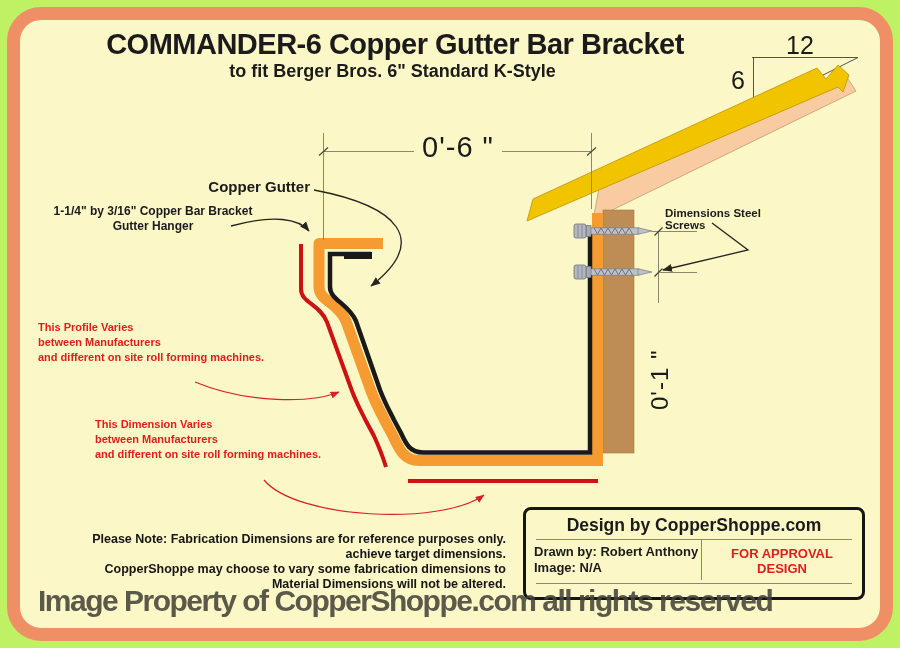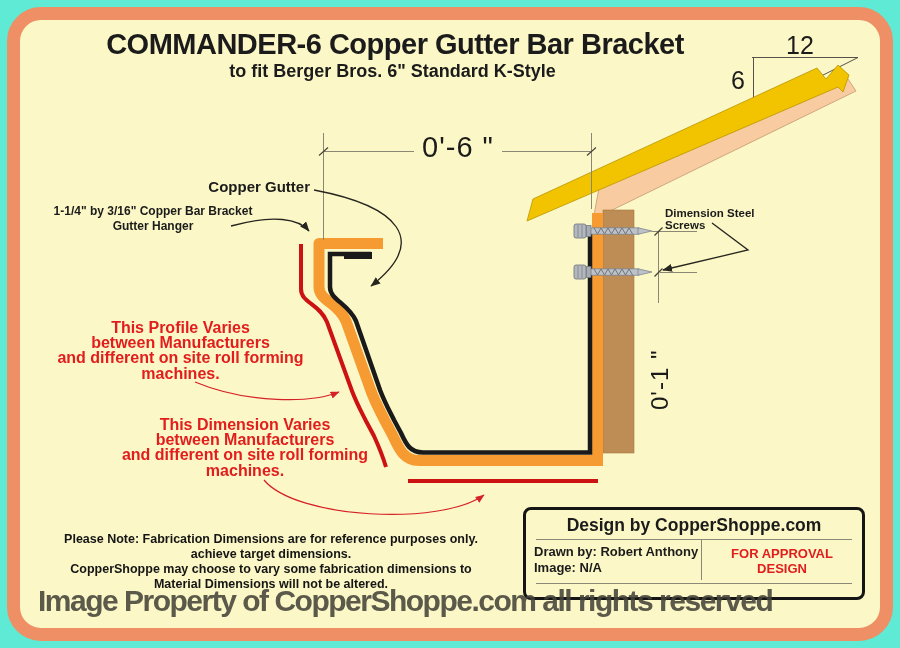--- a/index.html
+++ b/index.html
@@ -1,36 +1,36 @@
 <!DOCTYPE html>
 <html><head>
 <meta charset="utf-8">
 <style>
   html,body{margin:0;padding:0;background:#ffffff;}
-  .page{position:relative;width:900px;height:648px;background:#5eead4;overflow:hidden;
+  .page{position:relative;width:900px;height:648px;background:#bef264;overflow:hidden;
         font-family:"Liberation Sans",sans-serif;}
   .frame{position:absolute;left:7px;top:7px;width:860px;height:608px;
          background:#FBF7C6;border:13px solid #EF8F66;border-radius:34px;}
   .layer{position:absolute;left:0;top:0;width:900px;height:648px;}
   svg{position:absolute;left:0;top:0;}
   .txt{position:absolute;color:#1b1b1b;}
   .title{left:20px;top:28px;width:750px;text-align:center;font-size:29px;font-weight:bold;letter-spacing:-0.5px;}
   .subtitle{left:20px;top:61px;width:745px;text-align:center;font-size:18px;font-weight:bold;}
   .pitch-run{left:775px;top:31px;width:50px;text-align:center;font-size:25px;font-weight:400;}
   .pitch-rise{left:723px;top:66px;width:30px;text-align:center;font-size:25px;font-weight:400;}
   .dim-width{left:388px;top:131px;width:140px;text-align:center;font-size:29px;font-weight:400;letter-spacing:1px;}
   .dim-screws{left:646px;top:410px;transform:rotate(-90deg);transform-origin:0 0;width:100px;
               font-size:24px;font-weight:400;letter-spacing:1px;white-space:nowrap;}
   .lbl-gutter{left:150px;top:178px;width:160px;text-align:right;font-size:15px;font-weight:bold;}
   .lbl-hanger{left:38px;top:204px;width:230px;text-align:center;font-size:12px;font-weight:bold;line-height:15px;}
   .lbl-screws{left:665px;top:207px;width:130px;font-size:11.5px;font-weight:bold;}
-  .red-note{color:#E21D1D;font-weight:bold;font-size:16px;text-align:center;line-height:15.2px;}
+  .red-note{color:#E21D1D;font-weight:bold;font-size:11px;text-align:left;line-height:15.2px;}
   .red-note-1{left:38px;top:320px;width:285px;}
   .red-note-2{left:95px;top:417px;width:300px;}
-  .please-note{left:36px;top:532px;width:470px;text-align:center;font-size:12.5px;font-weight:bold;
+  .please-note{left:36px;top:532px;width:470px;text-align:right;font-size:12.5px;font-weight:bold;
                line-height:15px;color:#151515;}
   .title-block{position:absolute;left:523px;top:507px;width:342px;height:93px;border:3px solid #151515;
                border-radius:8px;box-sizing:border-box;}
   .tb-title{text-align:center;font-size:17.5px;font-weight:bold;margin-top:5px;color:#1b1b1b;}
   .tb-rule{border-top:1px solid #8a8878;margin:3px 10px 0 10px;}
   .tb-row{display:flex;align-items:stretch;height:40px;}
   .tb-left{flex:1;padding:4px 0 0 8px;font-size:13px;font-weight:bold;line-height:16px;color:#1b1b1b;}
   .tb-div{width:1px;background:#8a8878;}
   .tb-right{width:160px;text-align:center;color:#E21D1D;font-size:13px;font-weight:bold;
             padding-top:6px;line-height:15px;}
@@ -132,21 +132,21 @@
   <div class="txt pitch-rise">6</div>
 
   <div class="txt dim-width">0'-6 "</div>
   <div class="txt dim-screws">0'-1 "</div>
 
   <div class="txt lbl-gutter">Copper Gutter</div>
   <div class="txt lbl-hanger">
     <div>1-1/4" by 3/16" Copper Bar Bracket</div>
     <div>Gutter Hanger</div>
   </div>
-  <div class="txt lbl-screws">Dimension Steel Screws</div>
+  <div class="txt lbl-screws">Dimensions Steel Screws</div>
 
   <div class="txt red-note red-note-1">
     <div>This Profile Varies</div>
     <div>between Manufacturers</div>
     <div>and different on site roll forming machines.</div>
   </div>
   <div class="txt red-note red-note-2">
     <div>This Dimension Varies</div>
     <div>between Manufacturers</div>
     <div>and different on site roll forming machines.</div>

